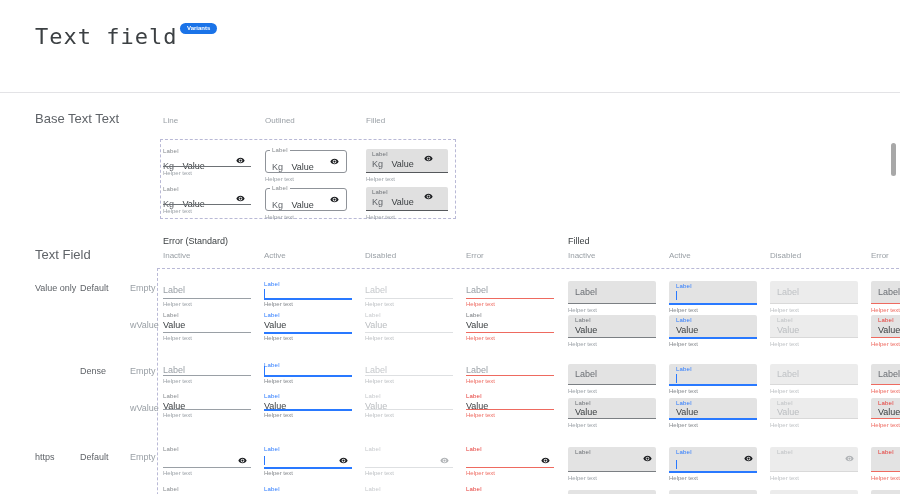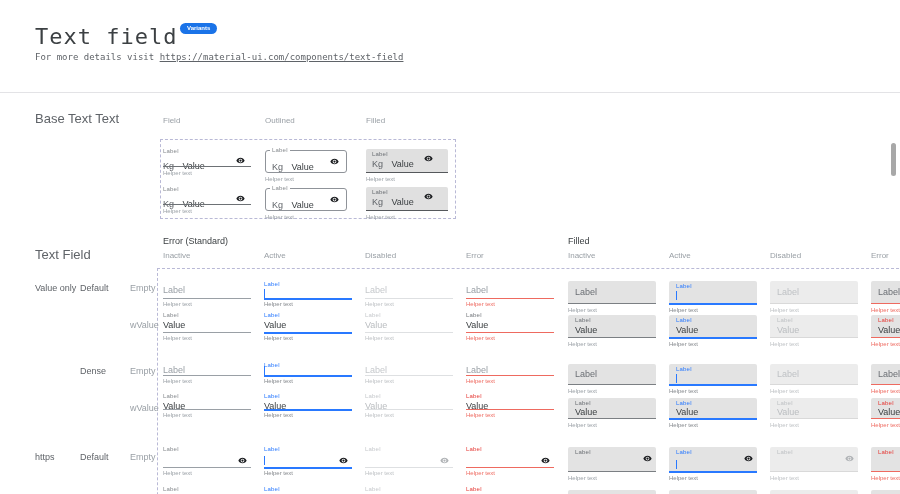--- a/index.html
+++ b/index.html
@@ -33,31 +33,28 @@
   .eye svg{display:block}
 </style>
 </head>
 <body>
 
 <div class="page">
 
   <h1 class="title abs" style="left:35px;top:24px">Text field</h1>
   <span class="badge abs" style="left:180px;top:23px">Variants</span>
 
-  <p class="subtitle abs" style="left:35px;top:52px;margin:0">
-    <span>For more details visit </span><a href="#">https://material-ui.com/components/text-field</a>
-  </p>
 
   <div class="divider abs" style="top:92px"></div>
 
   <div class="scroll-thumb abs" style="left:891px;top:143px;height:33px"></div>
 
   <h2 class="sec-title abs" style="left:35px;top:111px;margin:0">Base Text Text</h2>
   <div id="base-col-headers">
-      <div class="colhead abs" style="left:163px;top:116px">Field</div>
+      <div class="colhead abs" style="left:163px;top:116px">Line</div>
       <div class="colhead abs" style="left:265px;top:116px">Outlined</div>
       <div class="colhead abs" style="left:366px;top:116px">Filled</div>
     </div>
   <div class="dashed abs" style="left:160px;top:139px;width:294px;height:78px"></div>
   <div id="base-cells">
       <div class="abs" style="left:163px;top:145px;width:88px;height:34px">
         <div class="lbl abs" style="left:0;top:3px;color:#85898d">Label</div>
         <div class="abs" style="left:0px;right:2px;top:10px;height:11px">
       <span class="val" style="color:#5f6368;margin-right:4px">Kg</span>
       <span class="val">Value</span>

